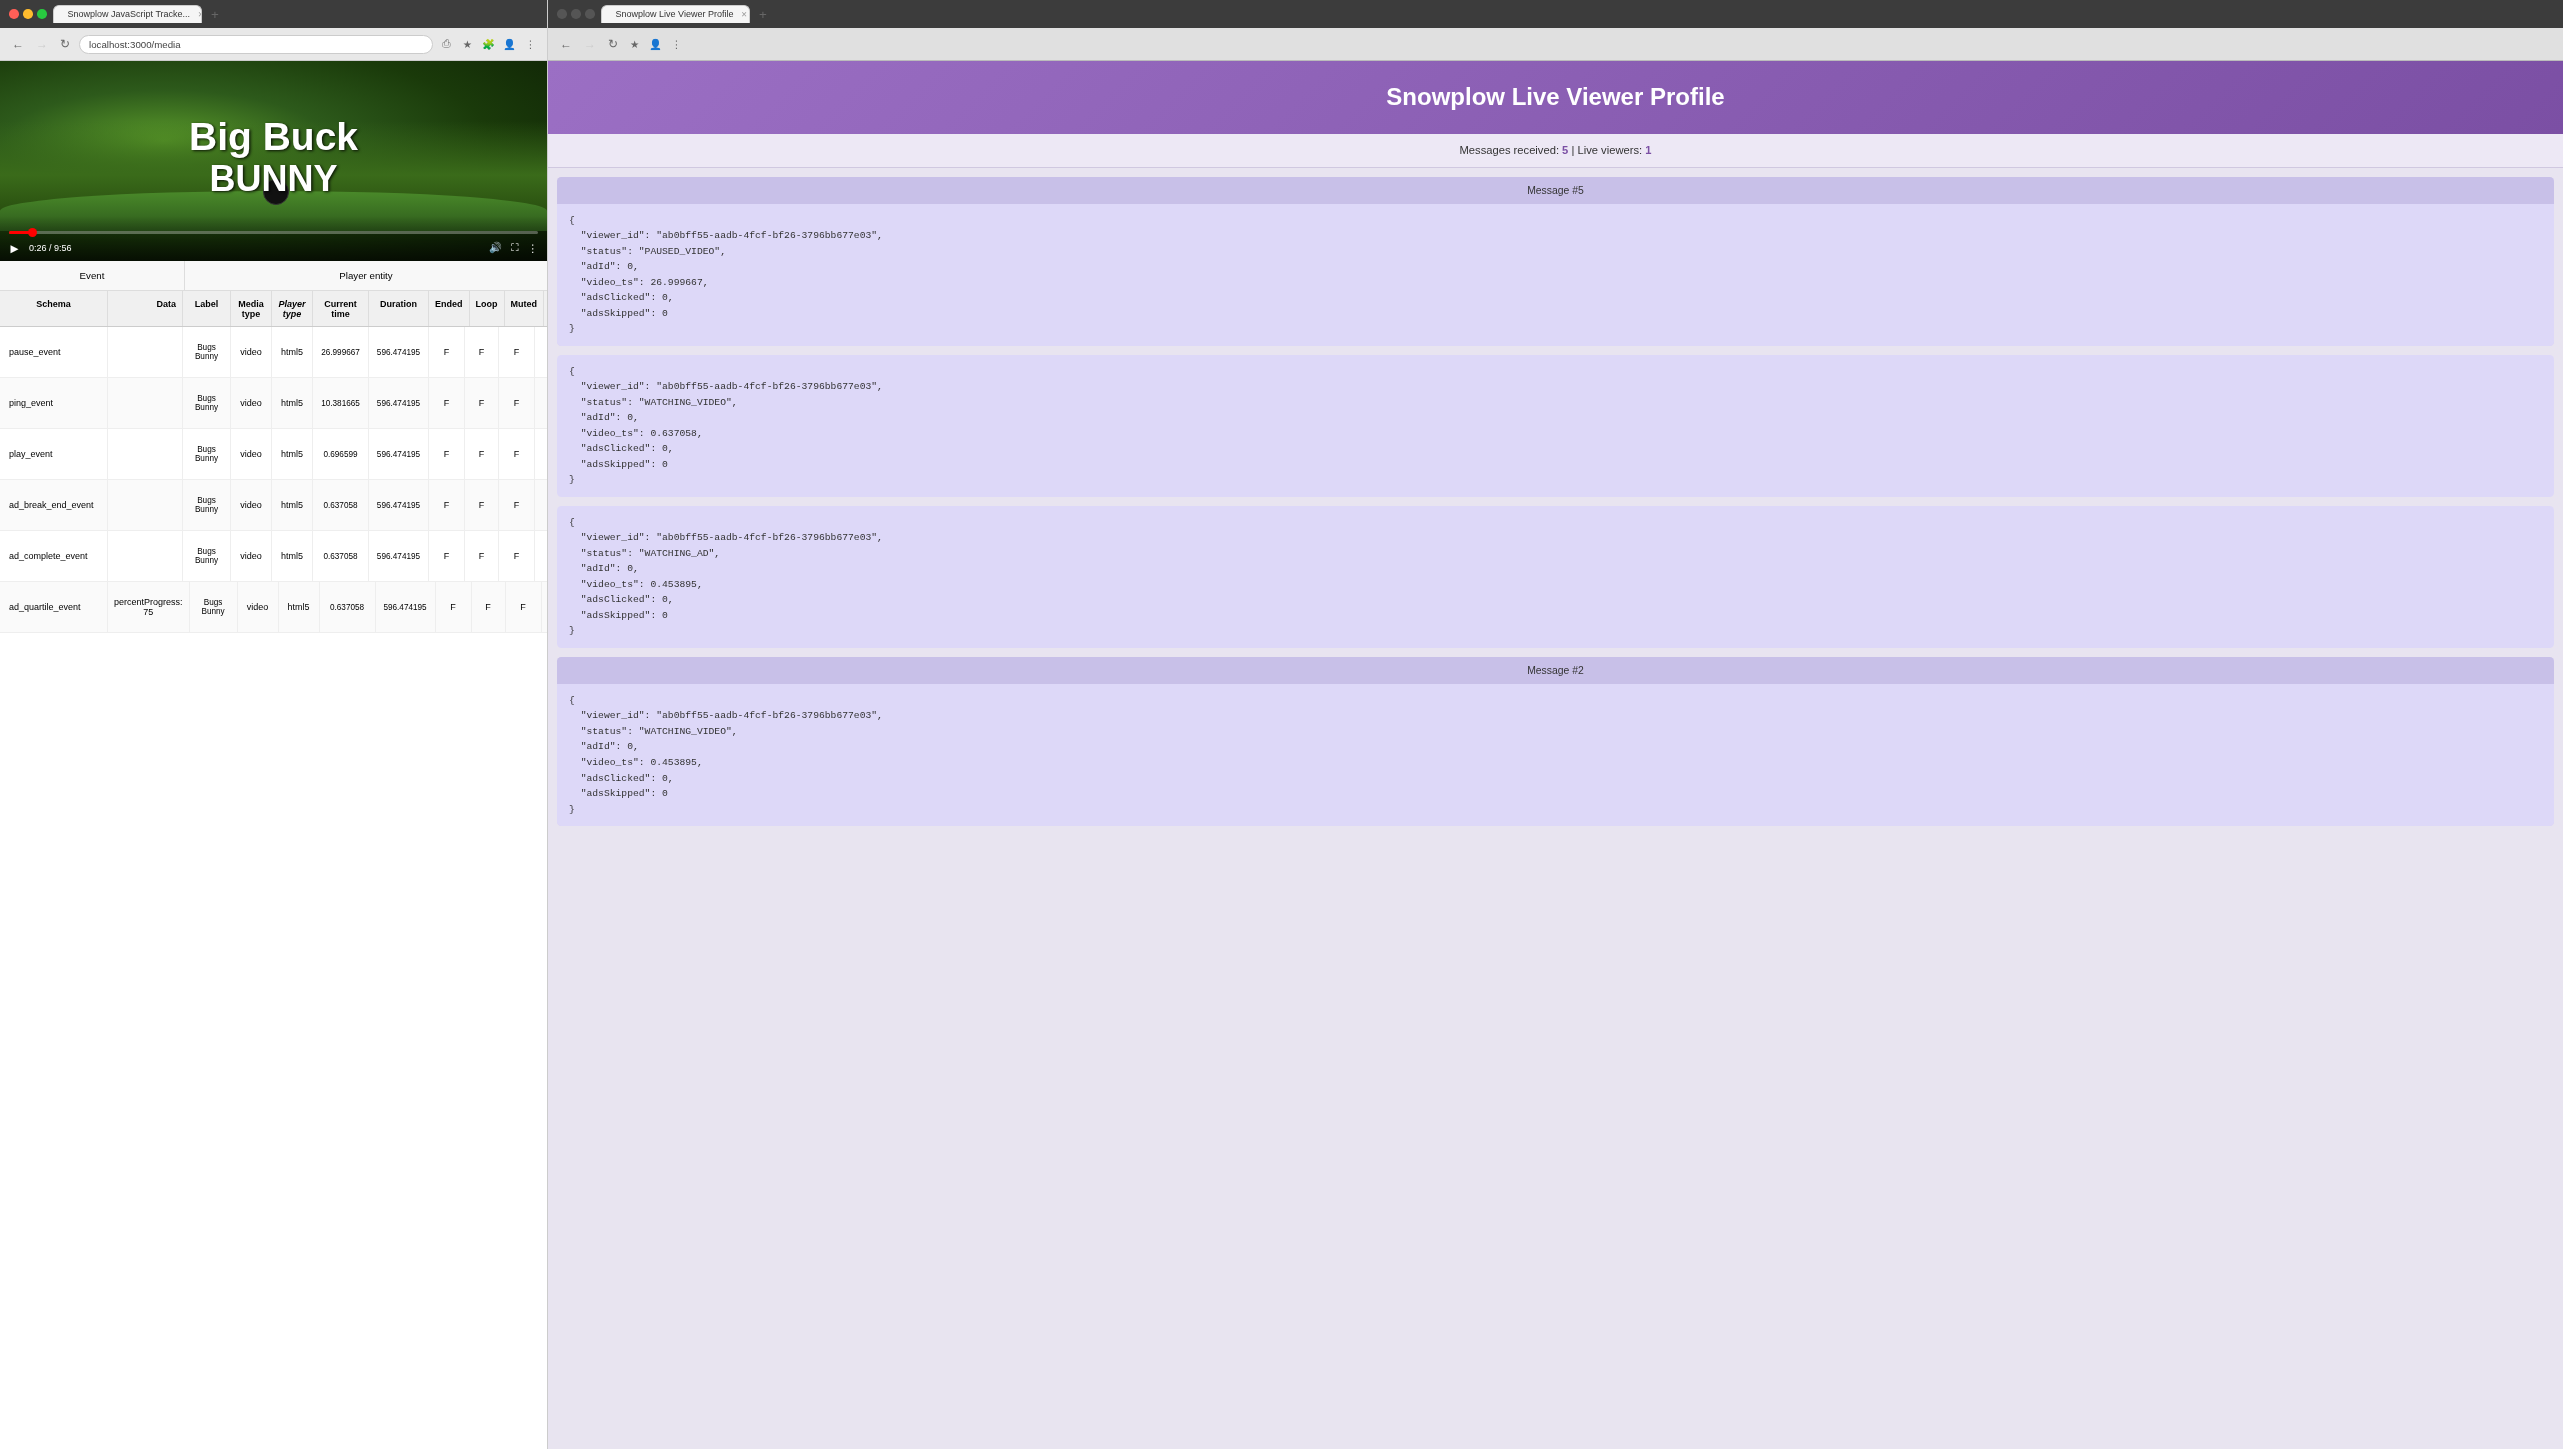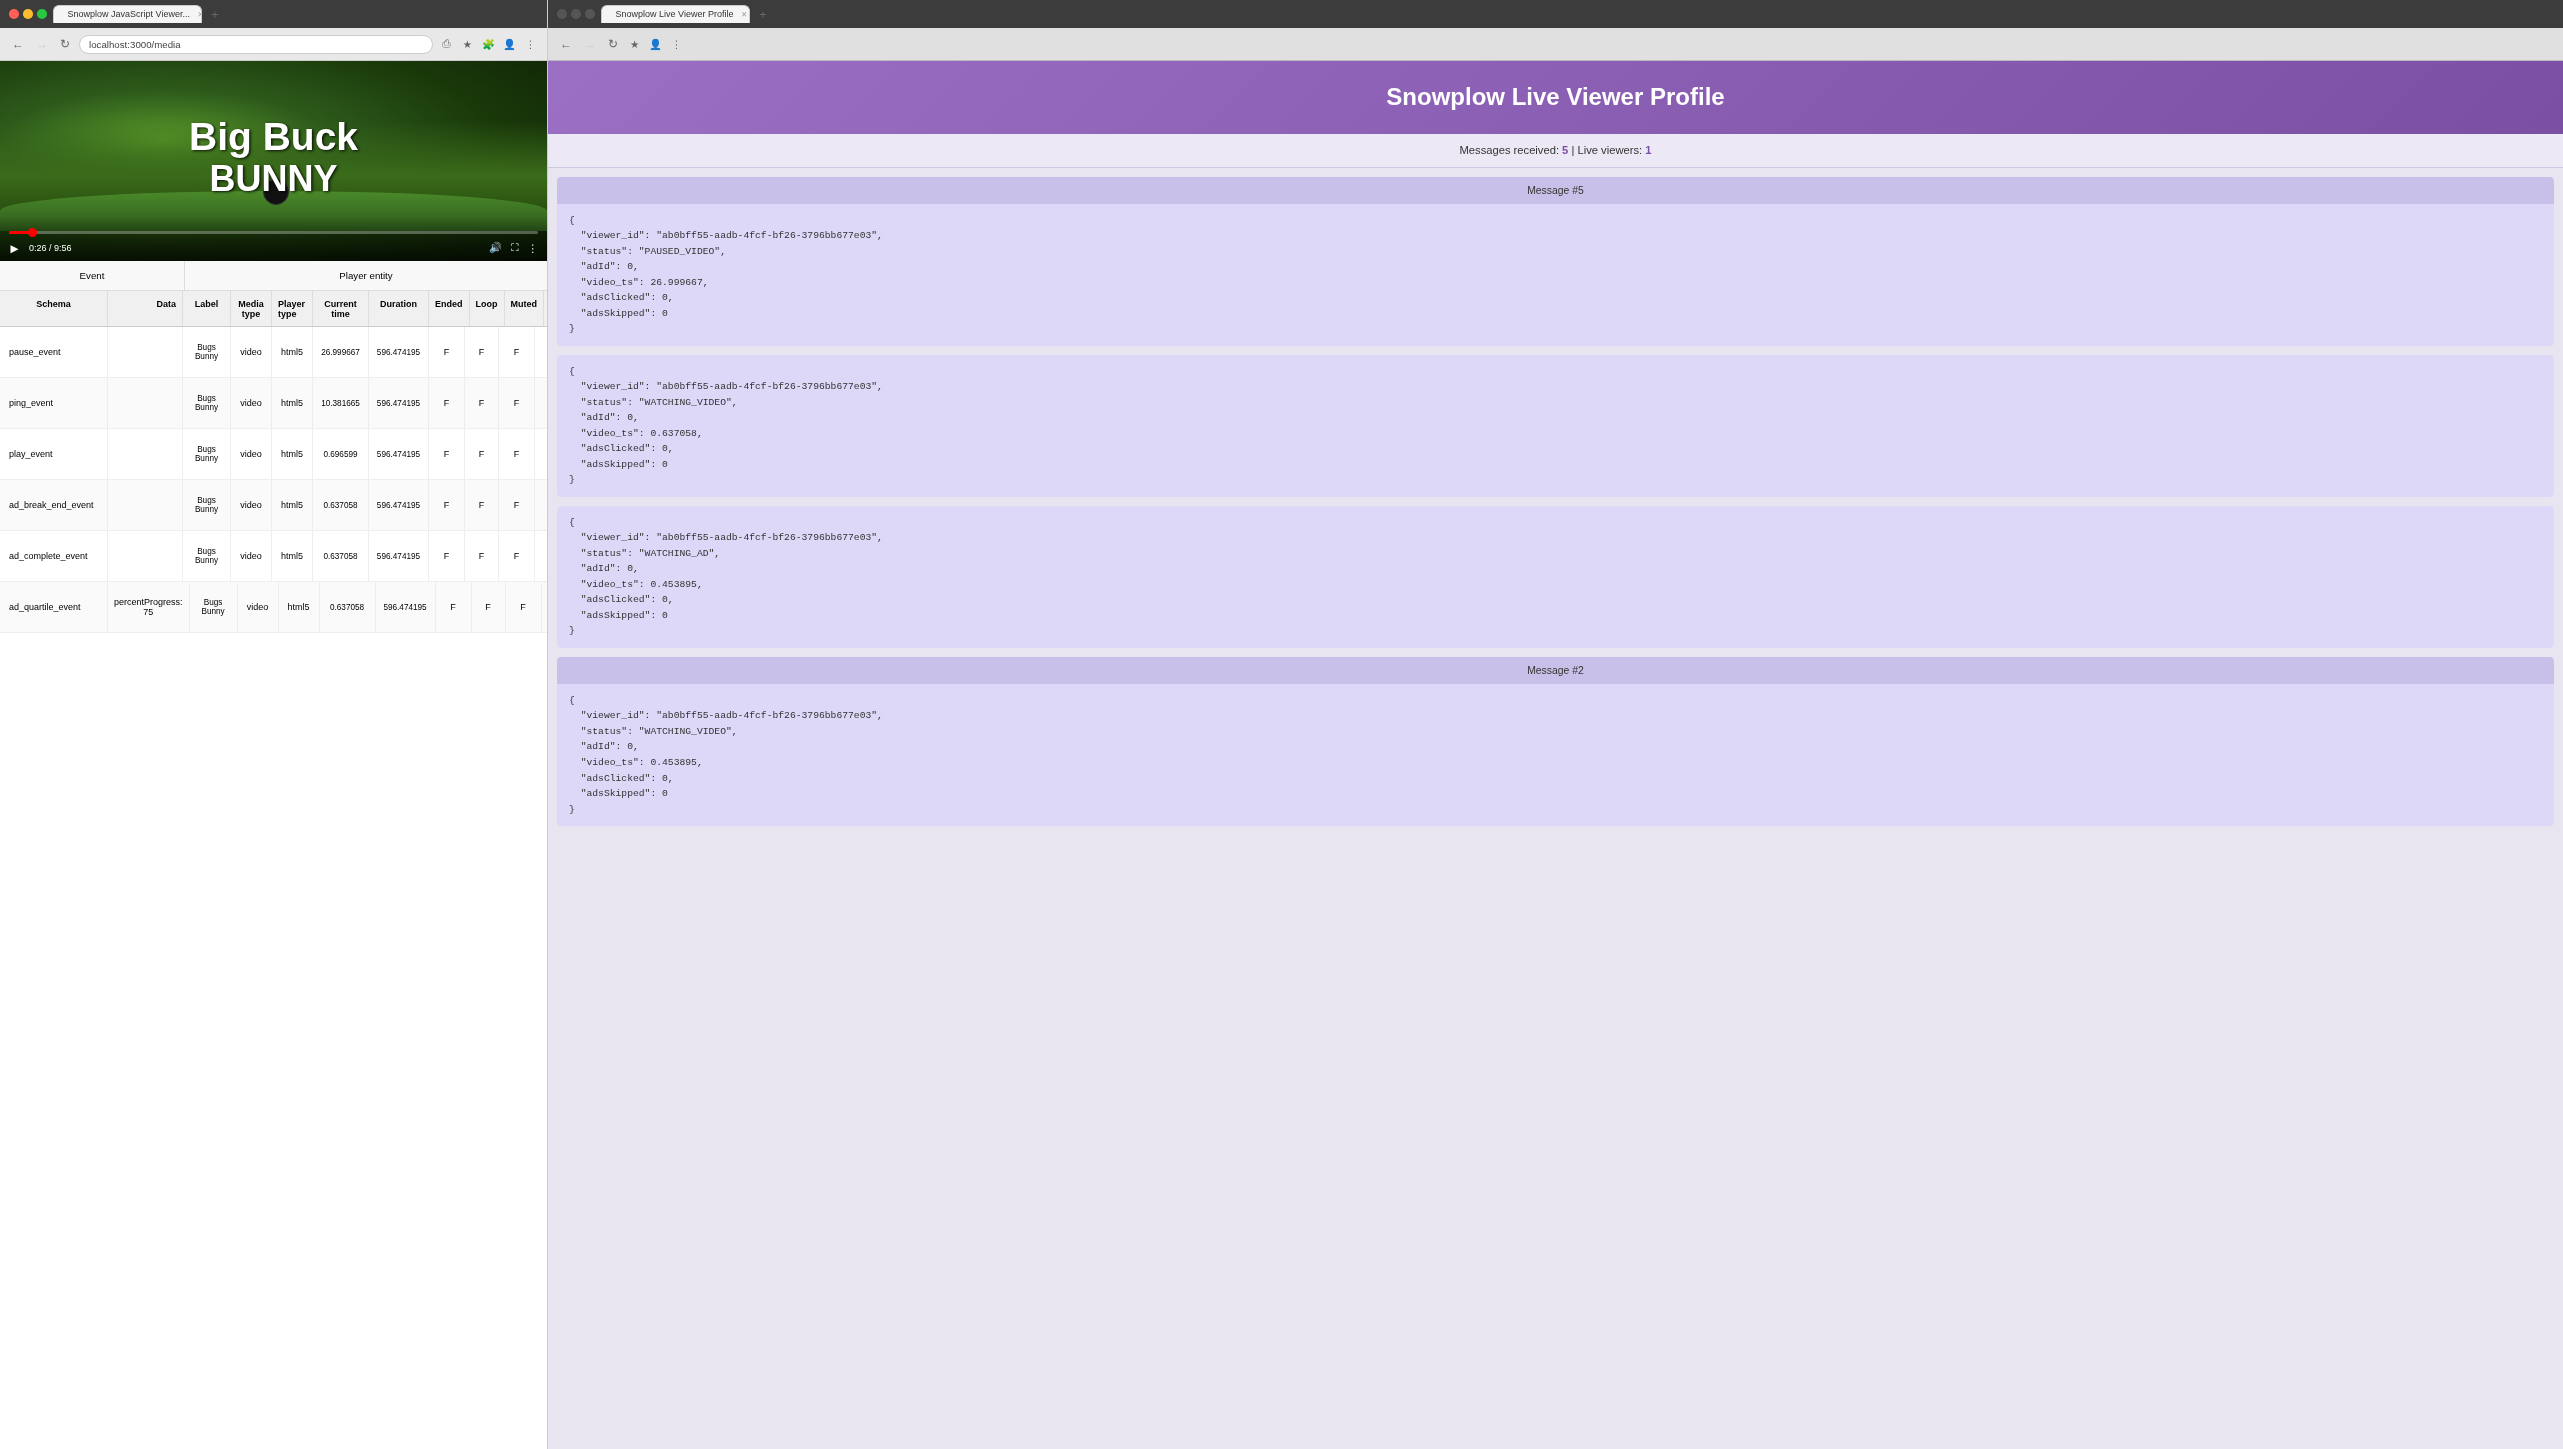--- a/index.html
+++ b/index.html
@@ -52,21 +52,21 @@
 
     
     .bunny-scene { position: relative; width: 100%; height: 100%; }
 
     
     .table-section { overflow: auto; background: #fff; }
     .col-schema { flex: 0 0 108px; padding: 7.5px 6px; font-size: 9px; font-weight: 600; border-right: 0.7px solid #ddd; text-align: center; }
     .col-data { flex: 0 0 75px; padding: 7.5px 6px; font-size: 9px; font-weight: 600; border-right: 0.7px solid #ddd; text-align: right; }
     .col-label { flex: 0 0 48px; padding: 7.5px 6px; font-size: 9px; font-weight: 600; border-right: 0.7px solid #ddd; text-align: center; }
     .col-mediatype { flex: 0 0 41px; padding: 7.5px 6px; font-size: 9px; font-weight: 600; border-right: 0.7px solid #ddd; text-align: center; }
-    .col-playertype { flex: 0 0 41px; padding: 7.5px 6px; font-size: 9px; font-weight: 600; border-right: 0.7px solid #ddd; text-align: left; }
+    .col-playertype { flex: 0 0 41px; padding: 7.5px 6px; font-size: 9px; font-weight: 600; border-right: 0.7px solid #ddd; text-align: center; font-style: italic; }
     .col-currenttime { flex: 0 0 56px; padding: 7.5px 6px; font-size: 9px; font-weight: 600; border-right: 0.7px solid #ddd; text-align: center; }
     .col-duration { flex: 0 0 60px; padding: 7.5px 6px; font-size: 9px; font-weight: 600; border-right: 0.7px solid #ddd; text-align: center; }
     .col-ended { flex: 0 0 36px; padding: 7.5px 6px; font-size: 9px; font-weight: 600; border-right: 0.7px solid #ddd; text-align: center; }
     .col-loop { flex: 0 0 34px; padding: 7.5px 6px; font-size: 9px; font-weight: 600; border-right: 0.7px solid #ddd; text-align: center; }
     .col-muted { flex: 0 0 36px; padding: 7.5px 6px; font-size: 9px; font-weight: 600; border-right: 0.7px solid #ddd; text-align: center; }
     .col-paused { flex: 0 0 39px; padding: 7.5px 6px; font-size: 9px; font-weight: 600; border-right: 0.7px solid #ddd; text-align: center; }
 
     .table-row { display: flex; border-bottom: 0.7px solid #eee; align-items: stretch; min-height: 51px; }
     .cell { padding: 6px 6px; font-size: 9px; display: flex; align-items: center; justify-content: center; border-right: 0.7px solid #eee; text-align: center; }
     .cell.schema { flex: 0 0 108px; font-weight: 500; justify-content: flex-start; padding-left: 9px; }
@@ -105,21 +105,21 @@
   <div class="browser-left">
 
     <div class="left-browser-chrome">
       <div class="traffic-lights">
         <div class="traffic-light tl-red"></div>
         <div class="traffic-light tl-yellow"></div>
         <div class="traffic-light tl-green"></div>
       </div>
       <div class="tab active">
         <div class="tab-favicon"></div>
-        <span>Snowplow JavaScript Viewer...</span>
+        <span>Snowplow JavaScript Tracke...</span>
         <span class="tab-close">✕</span>
       </div>
       <button class="tab-add">+</button>
     </div>
 
     <div class="address-bar-row">
       <button class="nav-btn">←</button>
       <button class="nav-btn" disabled="">→</button>
       <button class="nav-btn">↻</button>
       <div class="address-bar">

